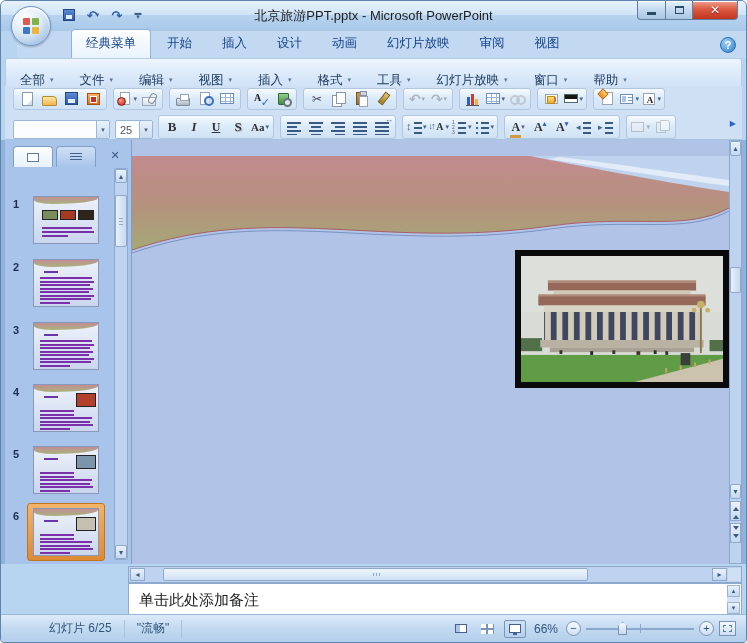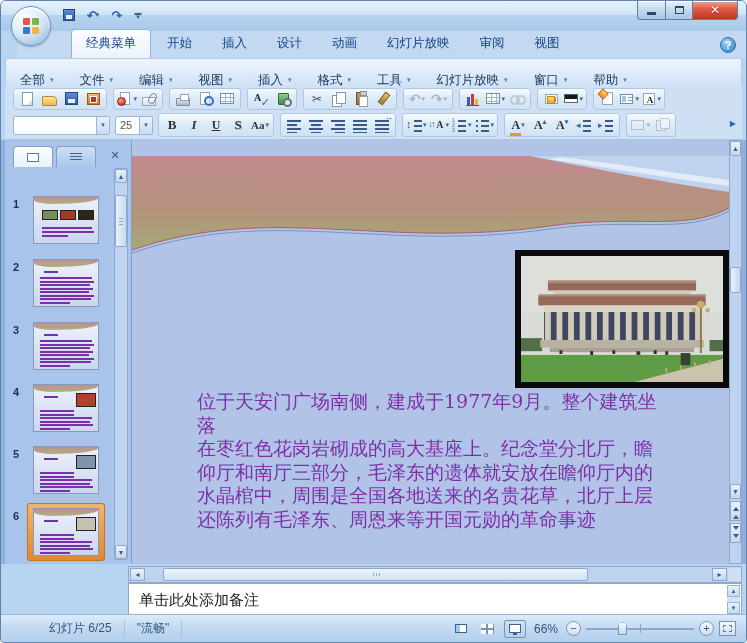--- a/index.html
+++ b/index.html
@@ -46,21 +46,21 @@
 
 
 .mrow{position:absolute;left:4px;top:57px;right:4px;height:44px;
 background:linear-gradient(#eef5fd,#d6e6f8 50%,#c9ddf3);border:1px solid #b5cce6;border-radius:3px 3px 0 0;
 display:flex;align-items:center;padding-left:14px}
 .mitem{font-size:12.5px;color:#1c3a60;margin-right:26px;display:flex;align-items:center;gap:4px}
 .mitem .dd{font-size:7px;color:#5a7aa0}
 
 
 .t1{position:absolute;left:4px;top:85px;right:4px;height:25px;background:#cfe0f4;display:flex;align-items:center;padding-left:8px}
-.t2{position:absolute;left:4px;top:110px;right:4px;height:29px;background:#cfe0f4;border-bottom:1px solid #a9c4e2;display:flex;align-items:center;padding-left:8px}
+.t2{position:absolute;left:4px;top:110px;right:4px;height:29px;background:#cfe0f4;border-bottom:1px solid #a9c4e2;display:flex;align-items:flex-end;padding-left:8px}
 .tgroup{display:flex;align-items:center;border:1px solid #b0c7e2;border-radius:3px;margin-right:6px;padding:0 2px;height:22px;
 background:linear-gradient(#f6fafe,#dcebf9 45%,#cfe2f5)}
 .t2 .tgroup{height:24px}
 .tbtn{min-width:22px;height:20px;display:flex;align-items:center;justify-content:center;position:relative;padding:0 1px}
 .tbtn.disabled{opacity:.45;filter:grayscale(.7)}
 .dd{font-size:7px;color:#44618a;margin-left:1px}
 .i{width:16px;height:16px;position:relative;display:block}
 .g{font-size:12px;line-height:1;color:#445}
 
 .tb-new .i{width:11px;height:14px;margin:1px auto;background:linear-gradient(135deg,#fff 75%,#d7e2ee 75%);border:1px solid #8a9aac}
@@ -235,20 +235,21 @@
           <span class="qdd">▾</span>
         </div>
       <div class="qbtn">
           <span class="g">↷</span>
         </div>
       <div class="qmore">
           <span>▬</span>
           <span>▾</span>
         </div>
     </div>
+    <div class="ttl">北京旅游PPT.pptx - Microsoft PowerPoint</div>
     <div class="wbtns">
       <div class="wb min">
           <span class="mni"></span>
         </div>
       <div class="wb max">
           <span class="mxi"></span>
         </div>
       <div class="wb cls">
           <span class="xi">✕</span>
         </div>
@@ -621,27 +622,20 @@
                 <stop offset="1" stop-color="#a2ae74"></stop>
             </linearGradient>
           </defs>
           <rect x="0" y="10" width="600" height="106" fill="url(#wg)"></rect>
           <path d="M400,10 L600,10 L600,46 C520,34 452,20 400,10 Z" fill="#bfd2ee"></path>
           <path d="M418,13 C480,22 545,33 600,40 L600,34 C540,26 474,16 430,11 Z" fill="#e6eef9" opacity="0.9"></path>
           <path d="M0,104 C140,56 250,104 420,80 C505,68 555,86 600,62 L600,116 L0,116 Z" fill="#b2c3e8"></path>
           <path d="M0,104 C140,56 250,104 420,80 C505,68 555,86 600,62" stroke="#a85f66" stroke-width="1" fill="none"></path>
           <path d="M0,107 C140,59 250,107 420,83 C505,71 555,89 600,65" stroke="#6b86b8" stroke-width="0.8" fill="none"></path>
         </svg>
-        <div class="sbody" id="sbody">
-            <div>位于天安门广场南侧，建成于1977年9月。整个建筑坐落</div>
-            <div>在枣红色花岗岩砌成的高大基座上。纪念堂分北厅，瞻</div>
-            <div>仰厅和南厅三部分，毛泽东的遗体就安放在瞻仰厅内的</div>
-            <div>水晶棺中，周围是全国各地送来的名贵花草，北厅上层</div>
-            <div>还陈列有毛泽东、周恩来等开国元勋的革命事迹</div>
-          </div>
         <div class="photo">
           <svg viewBox="0 0 210 135" preserveAspectRatio="none">
             <rect x="0" y="0" width="210" height="135" fill="#d8dbd6"></rect>
             <rect x="0" y="0" width="210" height="60" fill="#dcdfda"></rect>
             <rect x="0" y="88" width="22" height="14" fill="#51704a"></rect>
             <rect x="196" y="90" width="14" height="12" fill="#51704a"></rect>
             <rect x="28" y="28" width="154" height="9" fill="#96685a"></rect>
             <rect x="28" y="26" width="154" height="3" fill="#b08a78"></rect>
             <rect x="34" y="37" width="142" height="6" fill="#cfc9b9"></rect>
             <rect x="18" y="43" width="174" height="10" fill="#96685a"></rect>

